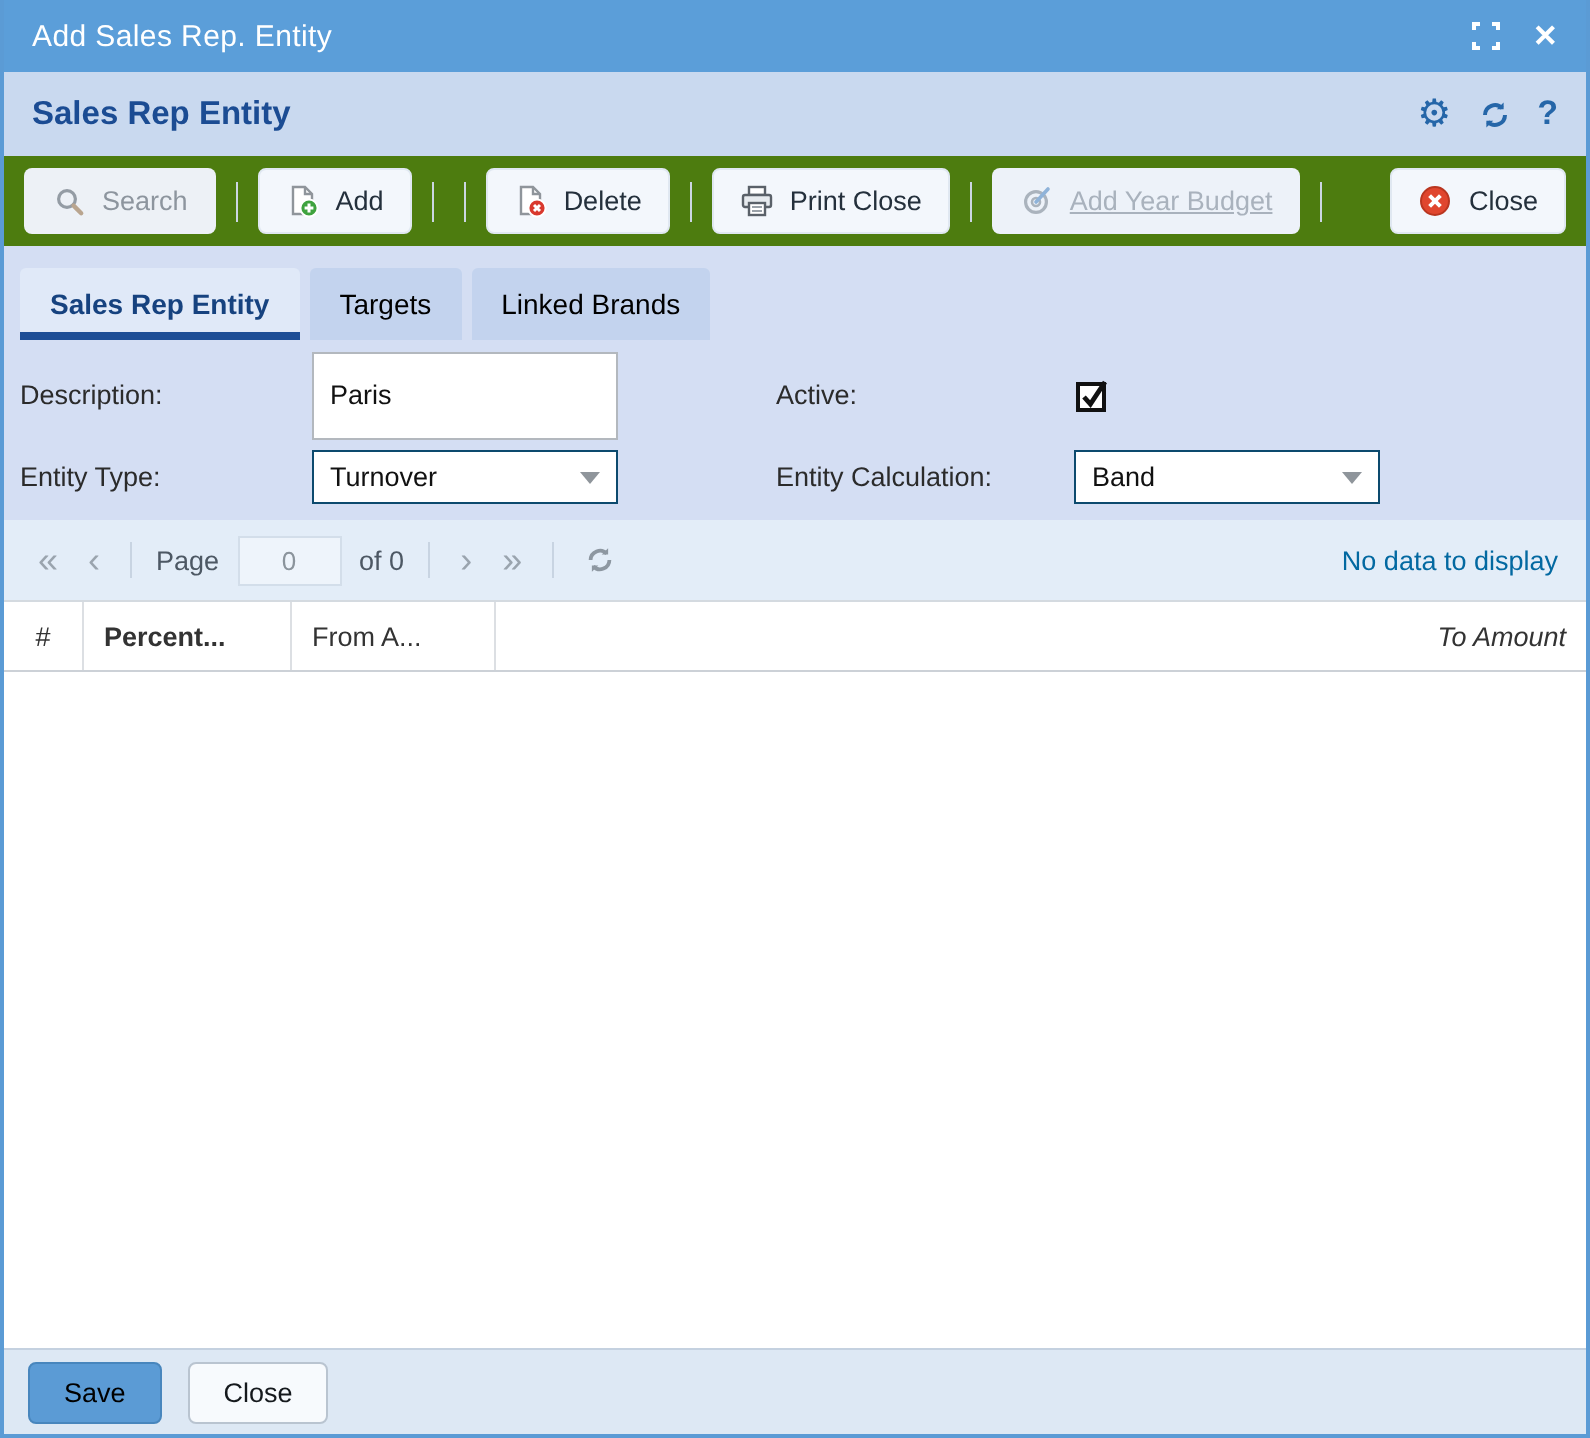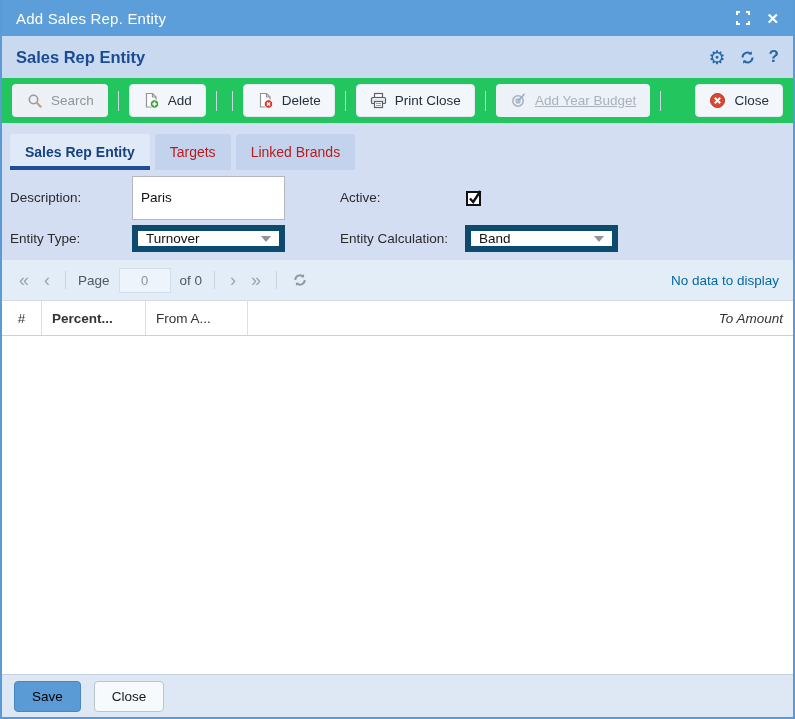--- a/index.html
+++ b/index.html
@@ -37,21 +37,21 @@
   }
   .panel-title { flex:1; color:#1b4c93; font-weight:bold; font-size:16.5px; }
   .panel-icons { display:flex; align-items:center; gap:13px; color:#2566a8; }
   .panel-icon { cursor:pointer; display:flex; align-items:center; }
   .gear-glyph { font-size:19px; line-height:1; }
   .help-glyph { font-size:17px; font-weight:bold; }
 
   
   .toolbar {
     height:45px; flex-shrink:0;
-    background:#22c55e;
+    background:#4d7c0f;
     display:flex; align-items:center;
     padding:13px 10px; gap:5px;
     font-size:13.5px; color:#24303c;
   }
   .tbtn {
     display:flex; align-items:center; gap:8px;
     padding:7px 13px; border-radius:4px;
     border:1px solid transparent; cursor:pointer; white-space:nowrap;
   }
   .tbtn.light  { background:#edf1f6; color:#8d959e; }
@@ -64,52 +64,52 @@
 
   
   .tabstrip {
     height:47px; flex-shrink:0;
     background:#d4def3;
     display:flex; align-items:flex-end;
     padding:0 0 0 8px; gap:5px;
   }
   .tab {
     padding:10px 15px;
-    font-size:14px; color:#b91c1c;
+    font-size:14px; color:#000000;
     background:#c3d3ee;
     border-radius:3px 3px 0 0;
     cursor:pointer; white-space:nowrap;
   }
   .tab.active {
     background:#e0e9f8;
     color:#16427f; font-weight:bold;
     border-bottom:4px solid #1e4e96;
     padding-bottom:6px;
   }
 
   
   .form-area {
     height:90px; flex-shrink:0;
     background:#d4def3;
     padding-top:6px;
   }
-  .form-row { display:flex; align-items:center; height:39px; margin-top:2px; }
+  .form-row { display:flex; align-items:center; height:39px; margin-top:2px;gap:24px; }
   .flabel { font-size:13.5px; color:#2b2b2b; }
   .flabel.c1 { width:122px; margin-left:8px; }
   .flabel.c2 { width:125px; margin-left:55px; }
   .text-input {
     width:153px; height:44px;
     border:1px solid #b3b8be; border-radius:0;
     font-size:13.5px; padding:0 8px; color:#111;
     font-family:"Liberation Sans", sans-serif;
     background:#fff;
   }
   .dropdown {
     width:153px; height:27px;
-    background:#fff; border:6px solid #0c4a6e;
+    background:#fff; border:1px solid #0c4a6e;
     display:flex; align-items:center; justify-content:space-between;
     padding:0 8px; font-size:13.5px; color:#111; cursor:pointer;
   }
   .dd-arrow {
     width:0; height:0;
     border-left:5px solid transparent; border-right:5px solid transparent;
     border-top:6px solid #8f959b;
   }
   .checkbox { width:20px; height:20px; position:relative; cursor:pointer; }
 

